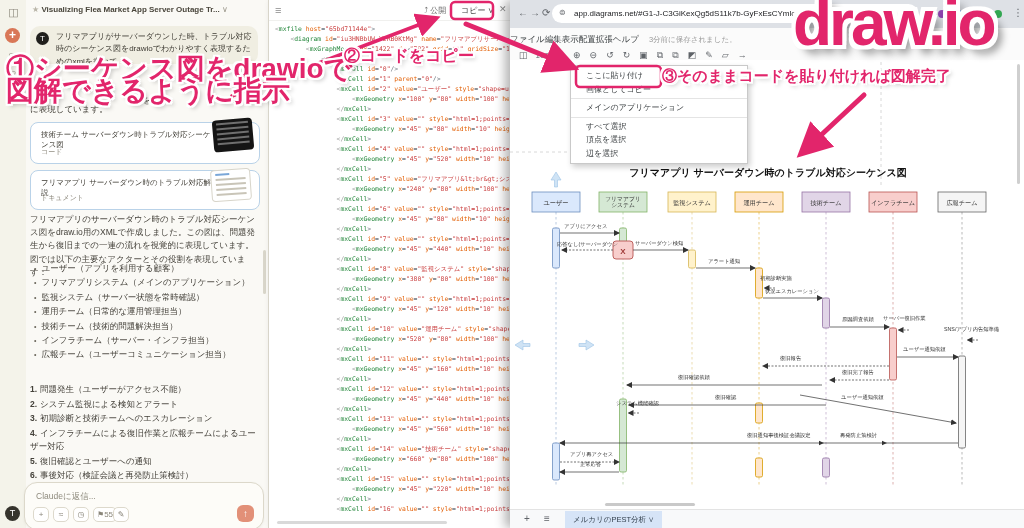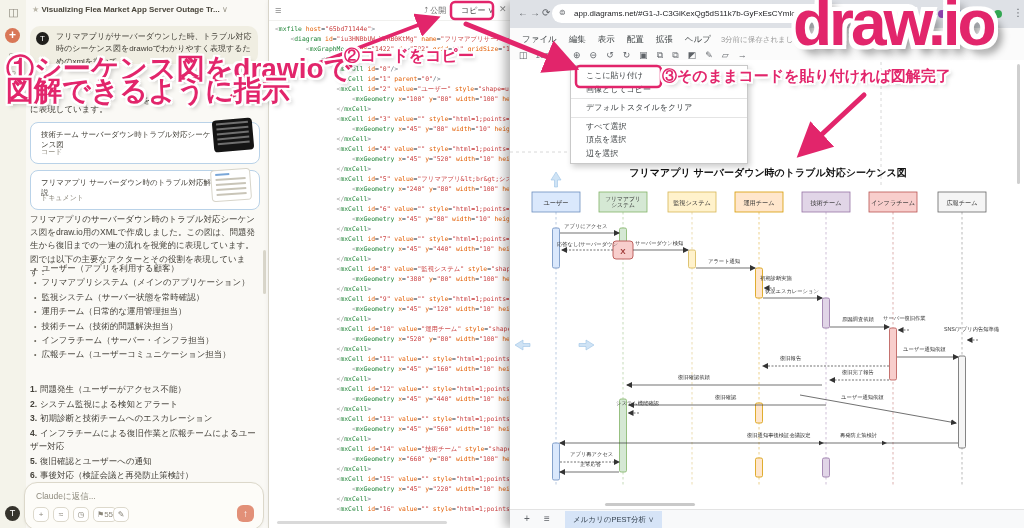--- a/index.html
+++ b/index.html
@@ -54,21 +54,21 @@
   #cw-hscroll{position:absolute;left:8px;top:521px;width:170px;height:3px;border-radius:2px;background:#d9d9d9;}
   
   #browser{position:absolute;left:510px;top:0;width:514px;height:528px;background:#fff;box-shadow:-5px 0 10px rgba(0,0,0,.3);}
   #urlbar{position:absolute;left:0;top:0;width:514px;height:28px;background:#dee1e6;}
   .navic{position:absolute;top:7px;font-size:10px;color:#5f6368;}
   #urlpill{position:absolute;left:42px;top:4px;width:366px;height:19px;background:#fff;border-radius:10px;}
   #urlpill .tune{position:absolute;left:7px;top:4px;font-size:8px;color:#5f6368;}
   #urlpill .u{position:absolute;left:22px;top:5px;font-size:8px;color:#202124;white-space:nowrap;}
   .extdot{position:absolute;top:10px;width:8px;height:8px;border-radius:50%;}
   #menubar{position:absolute;left:0;top:28px;width:514px;height:16px;background:#fbfbfb;border-bottom:1px solid #ececec;}
-  .mitem{display:inline-block;font-size:8.5px;color:#3c4043;margin-left:12px;line-height:16px;}
+  .mitem{display:inline-block;font-size:8.5px;color:#3c4043;line-height:16px;}
   #savest{display:inline-block;font-size:7.5px;color:#9a9a9a;margin-left:10px;line-height:16px;}
   #toolbar{position:absolute;left:0;top:44px;width:514px;height:16px;background:#fbfbfb;border-bottom:1px solid #e6e6e6;}
   .tbi{display:inline-block;font-size:9px;color:#5f6368;margin-left:9px;line-height:16px;}
   #zoomlbl{display:inline-block;font-size:8px;color:#5f6368;margin-left:8px;}
   #canvas{position:absolute;left:0;top:60px;width:514px;height:449px;background:#fff;overflow:hidden;}
   #ctxmenu{position:absolute;left:60px;top:5px;width:176px;background:#fff;border:1px solid #c9c9c9;box-shadow:2px 3px 6px rgba(0,0,0,.2);padding:3px 0;z-index:5;}
   .cmi{font-size:8px;color:#3c4043;height:13.5px;line-height:13.5px;padding-left:15px;}
   .cmdiv{height:1px;background:#e4e4e4;margin:2px 0;}
   #bottombar{position:absolute;left:0;top:509px;width:514px;height:19px;background:#f8f9fa;border-top:1px solid #e3e3e3;}
   #bb-plus{position:absolute;left:14px;top:3px;font-size:10px;color:#5f6368;}
@@ -327,21 +327,21 @@
           <text x="330" y="377" font-size="5.3" fill="#333">再発防止策検討</text>
           <line x1="50" y1="402" x2="109" y2="402" stroke="#333" stroke-width="0.7" marker-end="url(#mk)" stroke-dasharray="2,1.5"></line>
           <text x="60" y="396" font-size="5.3" fill="#333">アプリ再アクセス</text>
           <line x1="109" y1="412" x2="50" y2="412" stroke="#333" stroke-width="0.7" marker-end="url(#mk)"></line>
           <text x="70" y="406" font-size="5.3" fill="#333">正常応答</text>
         </svg>
       <div id="ctxmenu">
           <div class="cmi">ここに貼り付け</div>
           <div class="cmi">画像としてコピー</div>
           <div class="cmdiv"></div>
-          <div class="cmi">デフォルトスタイルをクリア</div>
+          <div class="cmi">メインのアプリケーション</div>
           <div class="cmdiv"></div>
           <div class="cmi">すべて選択</div>
           <div class="cmi">頂点を選択</div>
           <div class="cmi">辺を選択</div>
         </div>
     </div>
     <div id="cv-hscroll"></div>
     <div id="cv-vscroll"></div>
     <div id="bottombar">
       <div id="bb-plus">+</div>

